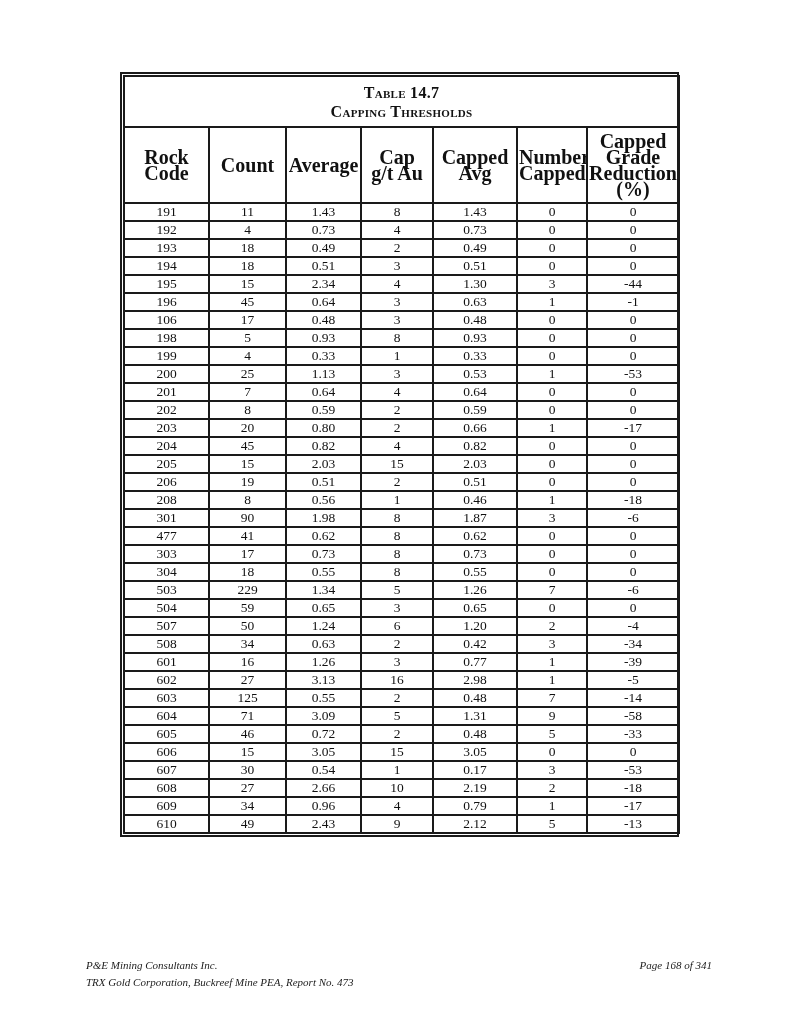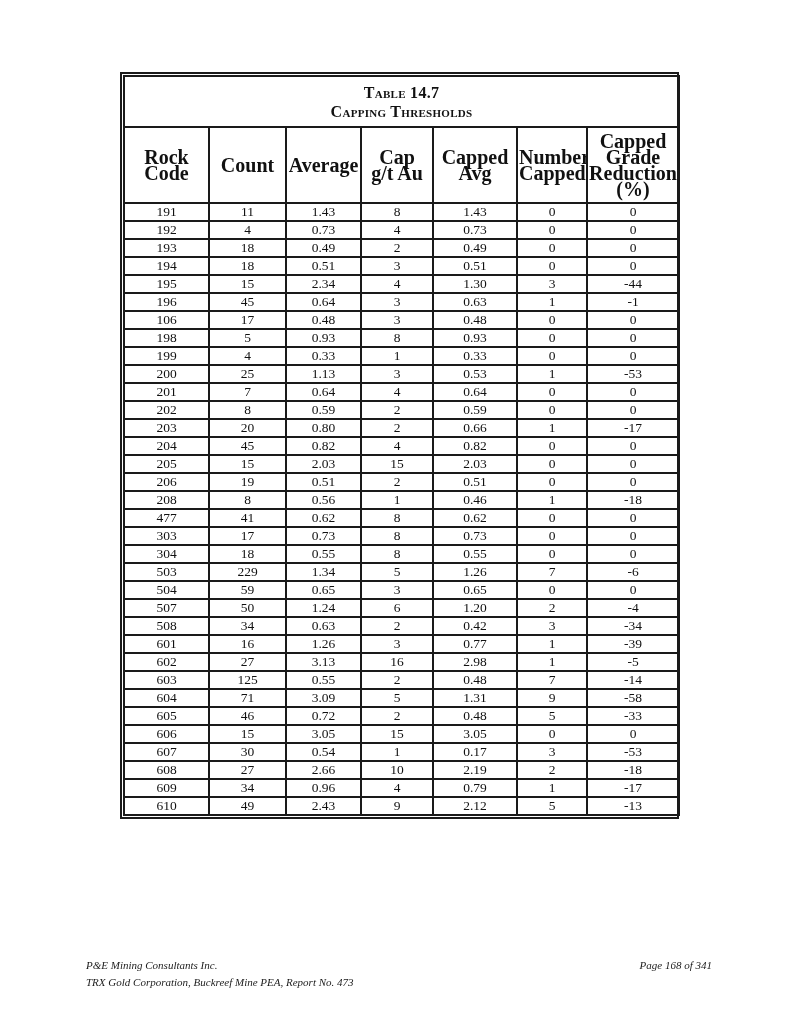--- a/index.html
+++ b/index.html
@@ -260,20 +260,29 @@
           <tr>
     <td>208</td>
     <td>8</td>
     <td>0.56</td>
     <td>1</td>
     <td>0.46</td>
     <td>1</td>
     <td>-18</td>
   </tr>
           <tr>
+    <td>301</td>
+    <td>90</td>
+    <td>1.98</td>
+    <td>8</td>
+    <td>1.87</td>
+    <td>3</td>
+    <td>-6</td>
+  </tr>
+          <tr>
     <td>477</td>
     <td>41</td>
     <td>0.62</td>
     <td>8</td>
     <td>0.62</td>
     <td>0</td>
     <td>0</td>
   </tr>
           <tr>
     <td>303</td>

